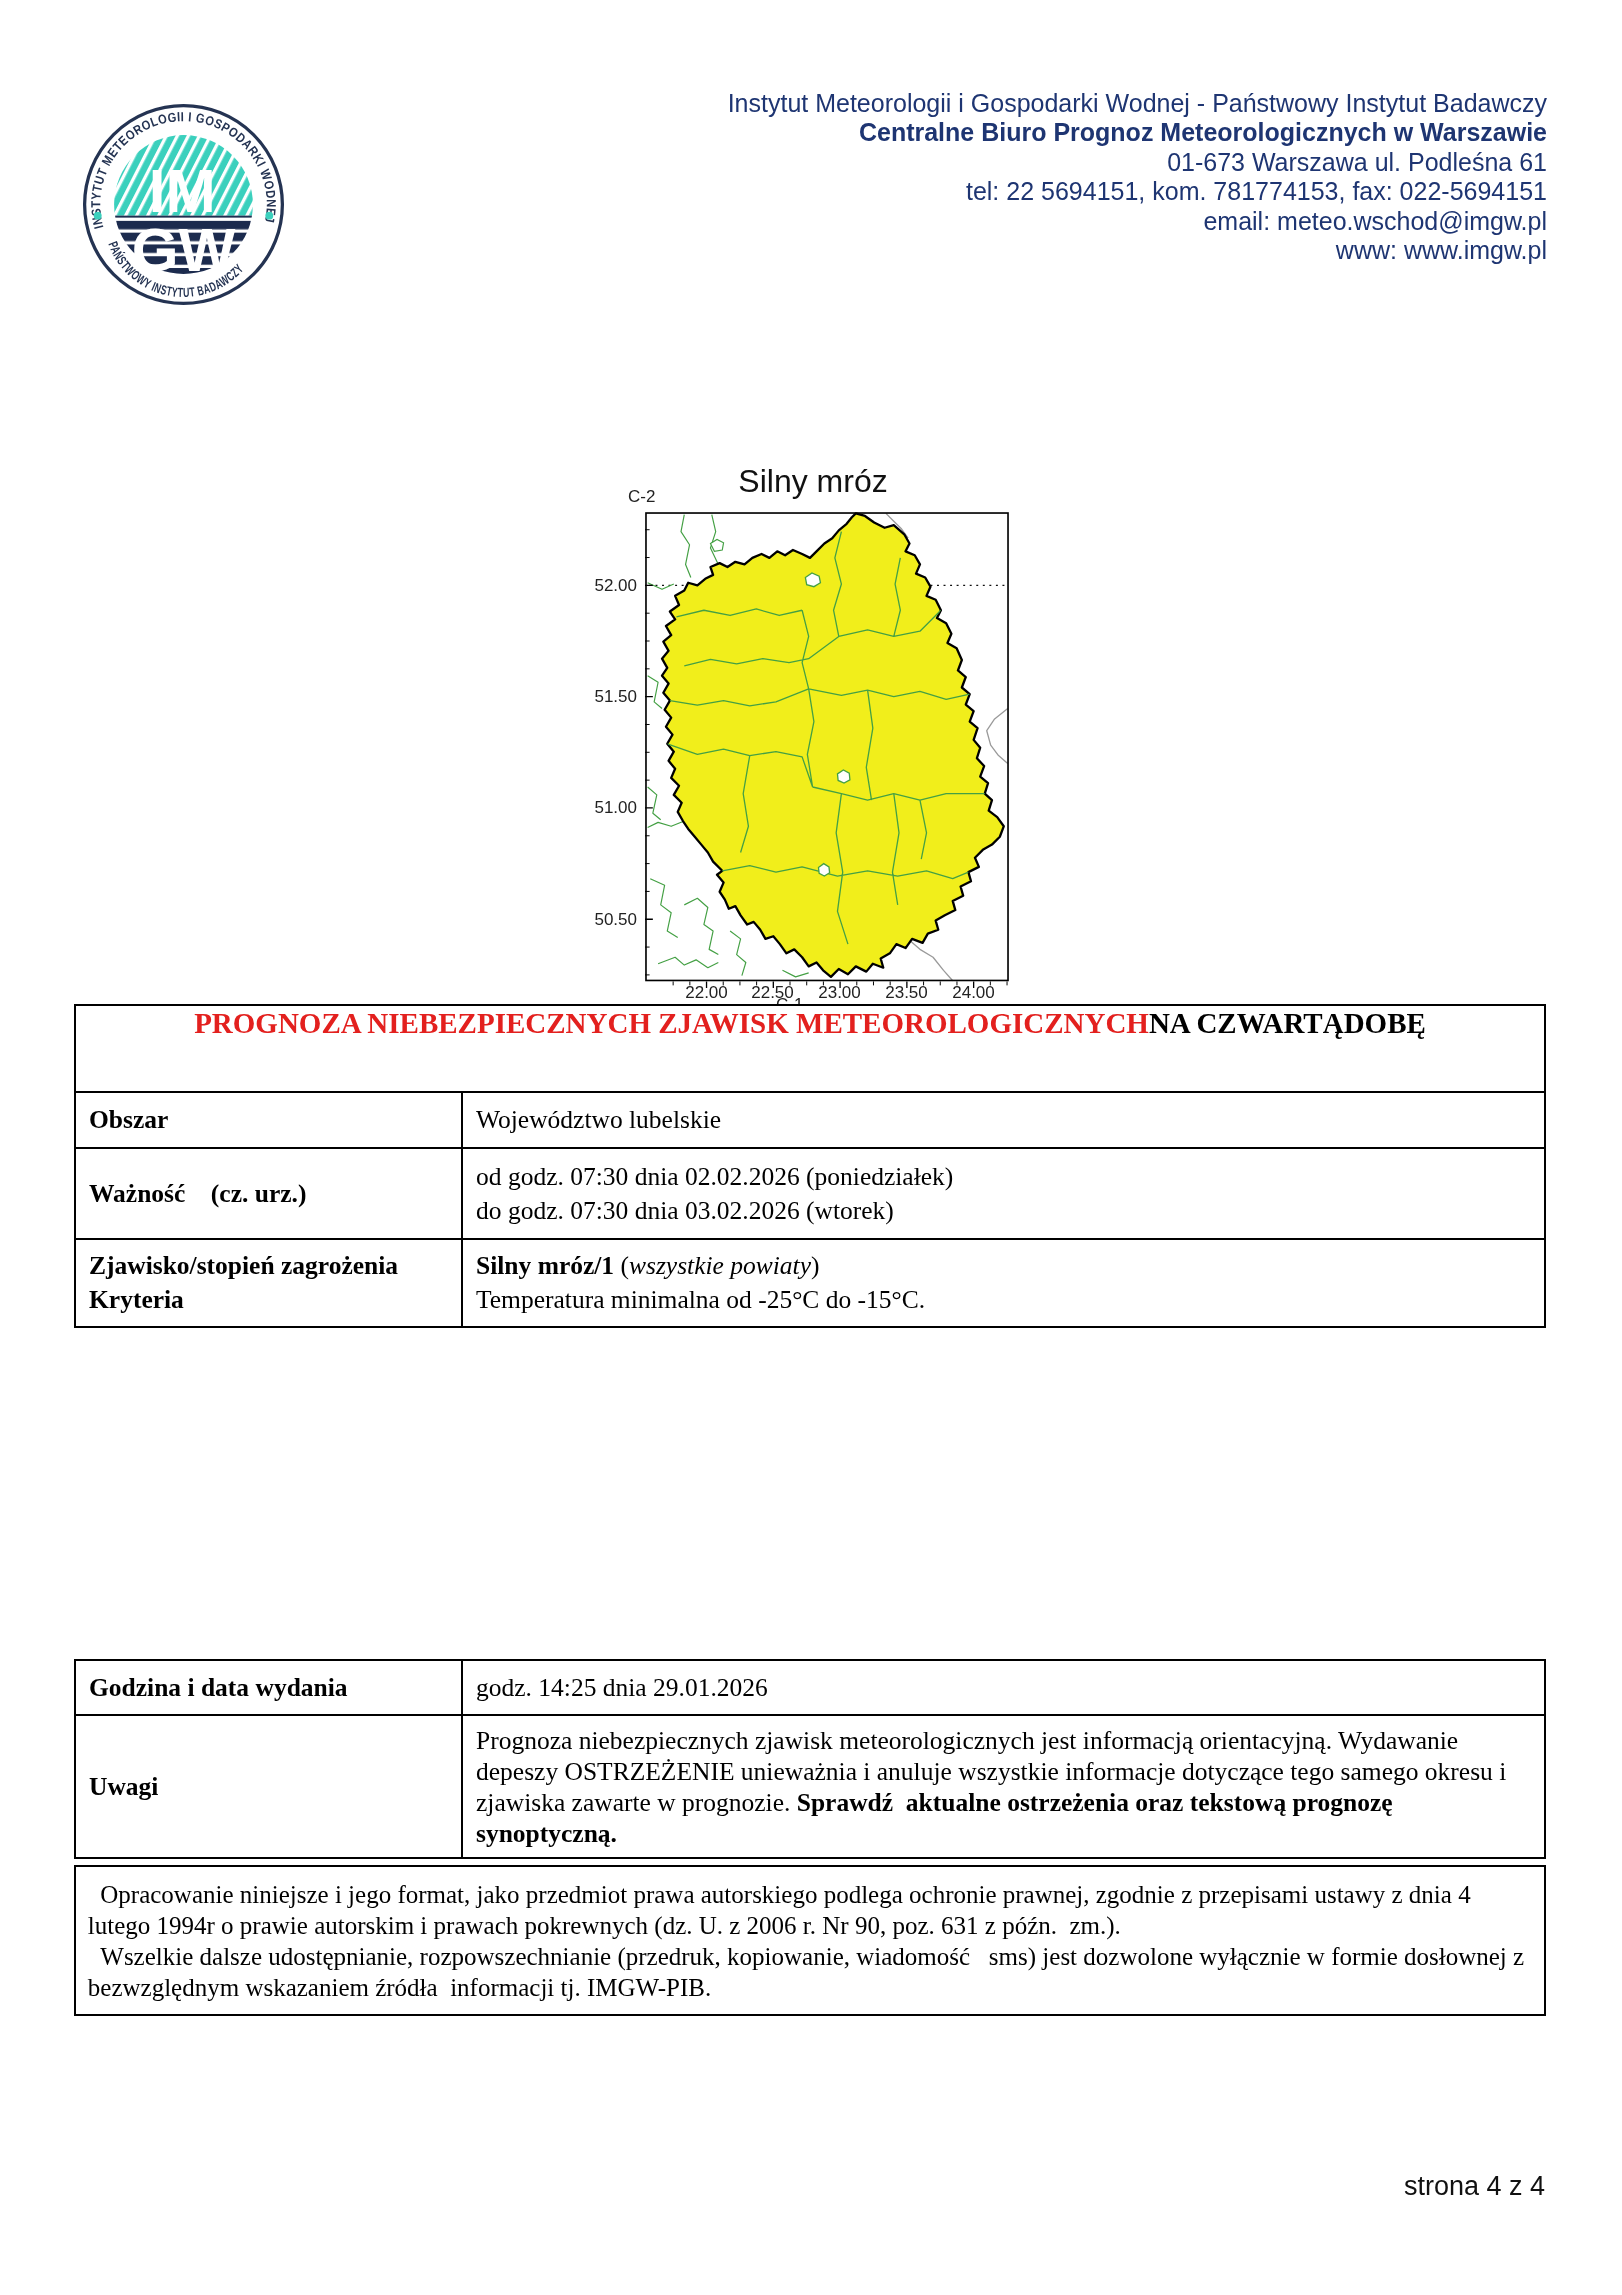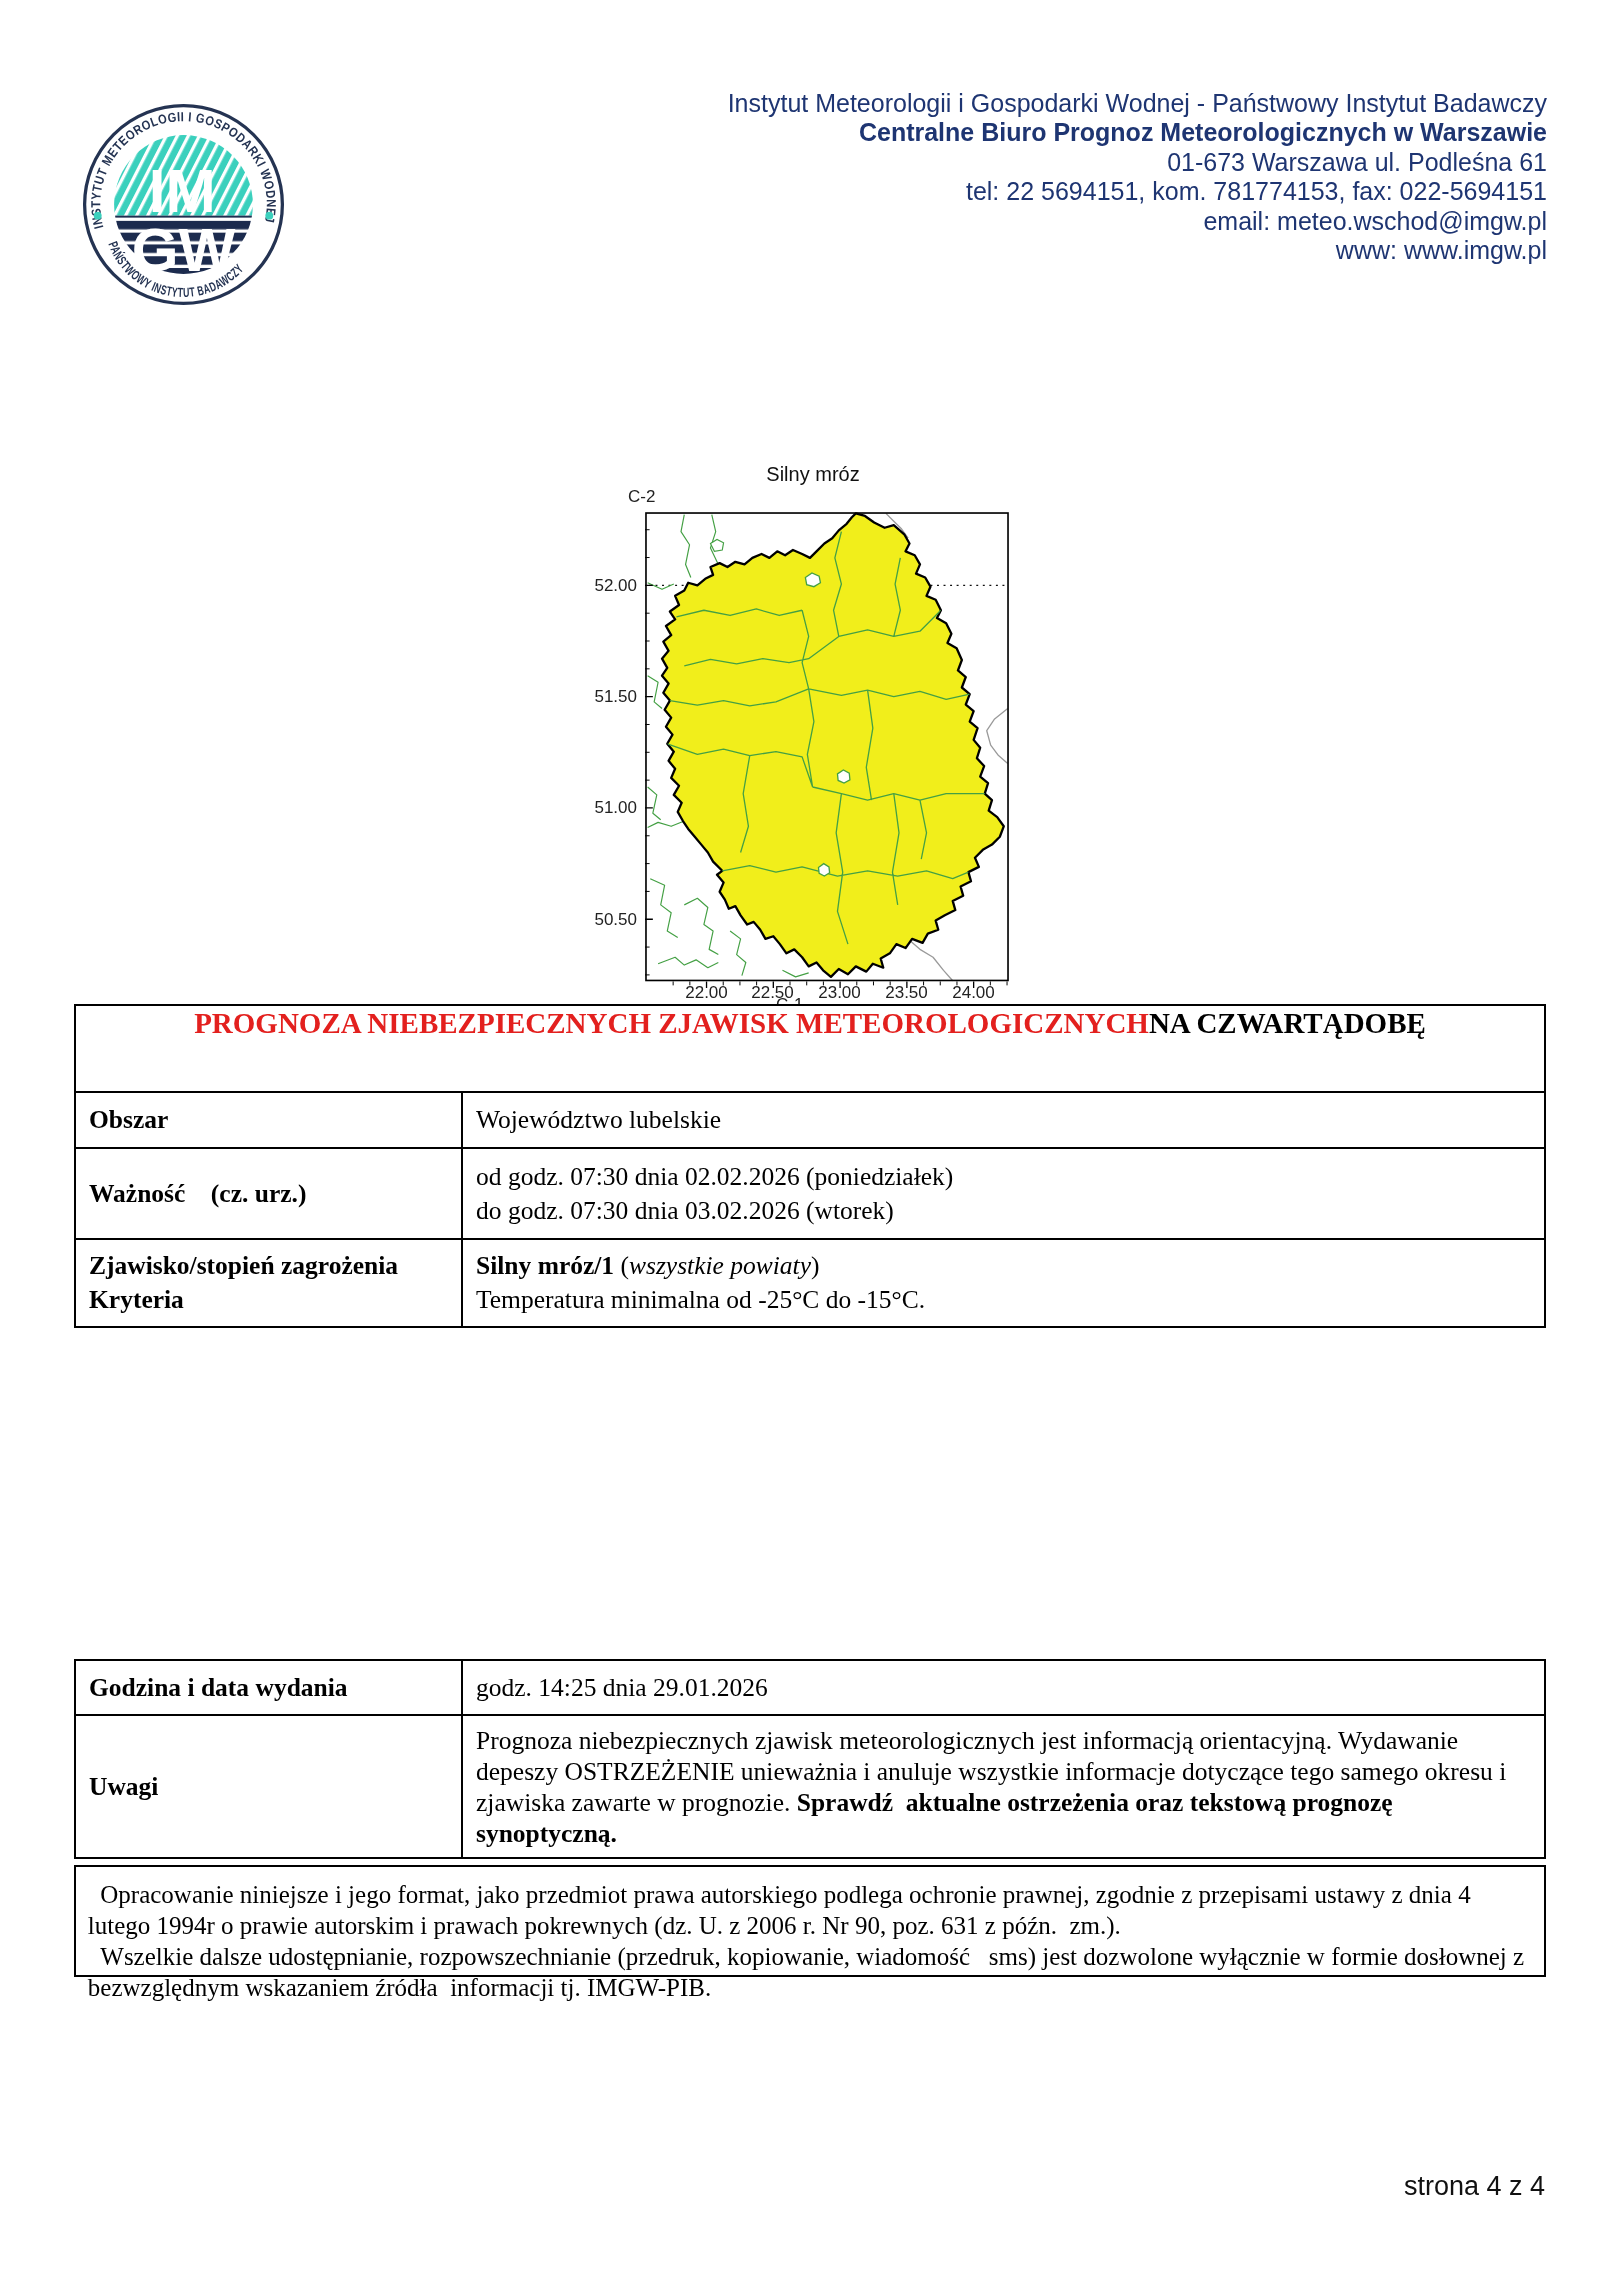--- a/index.html
+++ b/index.html
@@ -7,21 +7,21 @@
         font-family:"Liberation Serif",serif;color:#000;}
   .abs{position:absolute;}
 
   
   .hdr-block{position:absolute;top:89px;right:75px;width:982px;text-align:right;
              font-family:"Liberation Sans",sans-serif;font-size:25px;line-height:29.4px;color:#1e3572;}
   .hdr-bold{font-weight:bold;}
 
   
   .map-title{position:absolute;left:631px;top:463px;width:364px;text-align:center;
-             font-family:"Liberation Sans",sans-serif;font-size:20px;color:#111;}
+             font-family:"Liberation Sans",sans-serif;font-size:32px;color:#111;}
   .map-corner{position:absolute;left:628px;top:487px;font-family:"Liberation Sans",sans-serif;
               font-size:17px;color:#222;}
   .map-corner-bottom{position:absolute;left:776px;top:995px;height:8.5px;overflow:hidden;
               font-family:"Liberation Sans",sans-serif;font-size:17px;color:#222;}
   .ytick{position:absolute;left:575px;width:62px;text-align:right;
          font-family:"Liberation Sans",sans-serif;font-size:17px;color:#222;}
   .xtick{position:absolute;top:983px;width:59px;text-align:center;
          font-family:"Liberation Sans",sans-serif;font-size:17px;color:#222;}
 
   
@@ -32,21 +32,21 @@
   .tcell-label{width:387px;border-right:2px solid #000;box-sizing:border-box;
                display:flex;flex-direction:column;justify-content:center;
                padding-left:13px;font-weight:bold;font-size:25.5px;line-height:34px;white-space:pre-wrap;}
   .tcell-value{flex:1;display:flex;flex-direction:column;justify-content:center;
                padding-left:13px;font-size:25.5px;line-height:34px;white-space:pre-wrap;}
   .title-cell{width:100%;display:flex;flex-direction:row;justify-content:center;
               text-align:center;}
   .title-red{color:#e3201e;font-weight:bold;font-size:29px;line-height:35px;}
   .title-black{color:#000;font-weight:bold;font-size:29px;line-height:35px;}
   .uwagi-text{font-size:25.5px;line-height:31px;}
-  .footer-box{position:absolute;left:74px;top:1865px;width:1472px;height:112px;
+  .footer-box{position:absolute;left:74px;top:1865px;width:1472px;height:151px;
               border:2px solid #000;box-sizing:border-box;padding:11.8px 15.7px 0 11.8px;
               font-size:25px;line-height:31px;}
   .footer-box p{margin:0;white-space:pre-wrap;}
   .page-num{position:absolute;top:2171px;right:77px;font-family:"Liberation Sans",sans-serif;
             font-size:27px;color:#111;}
 </style>
 </head>
 <body>
 
 <div class="page">

